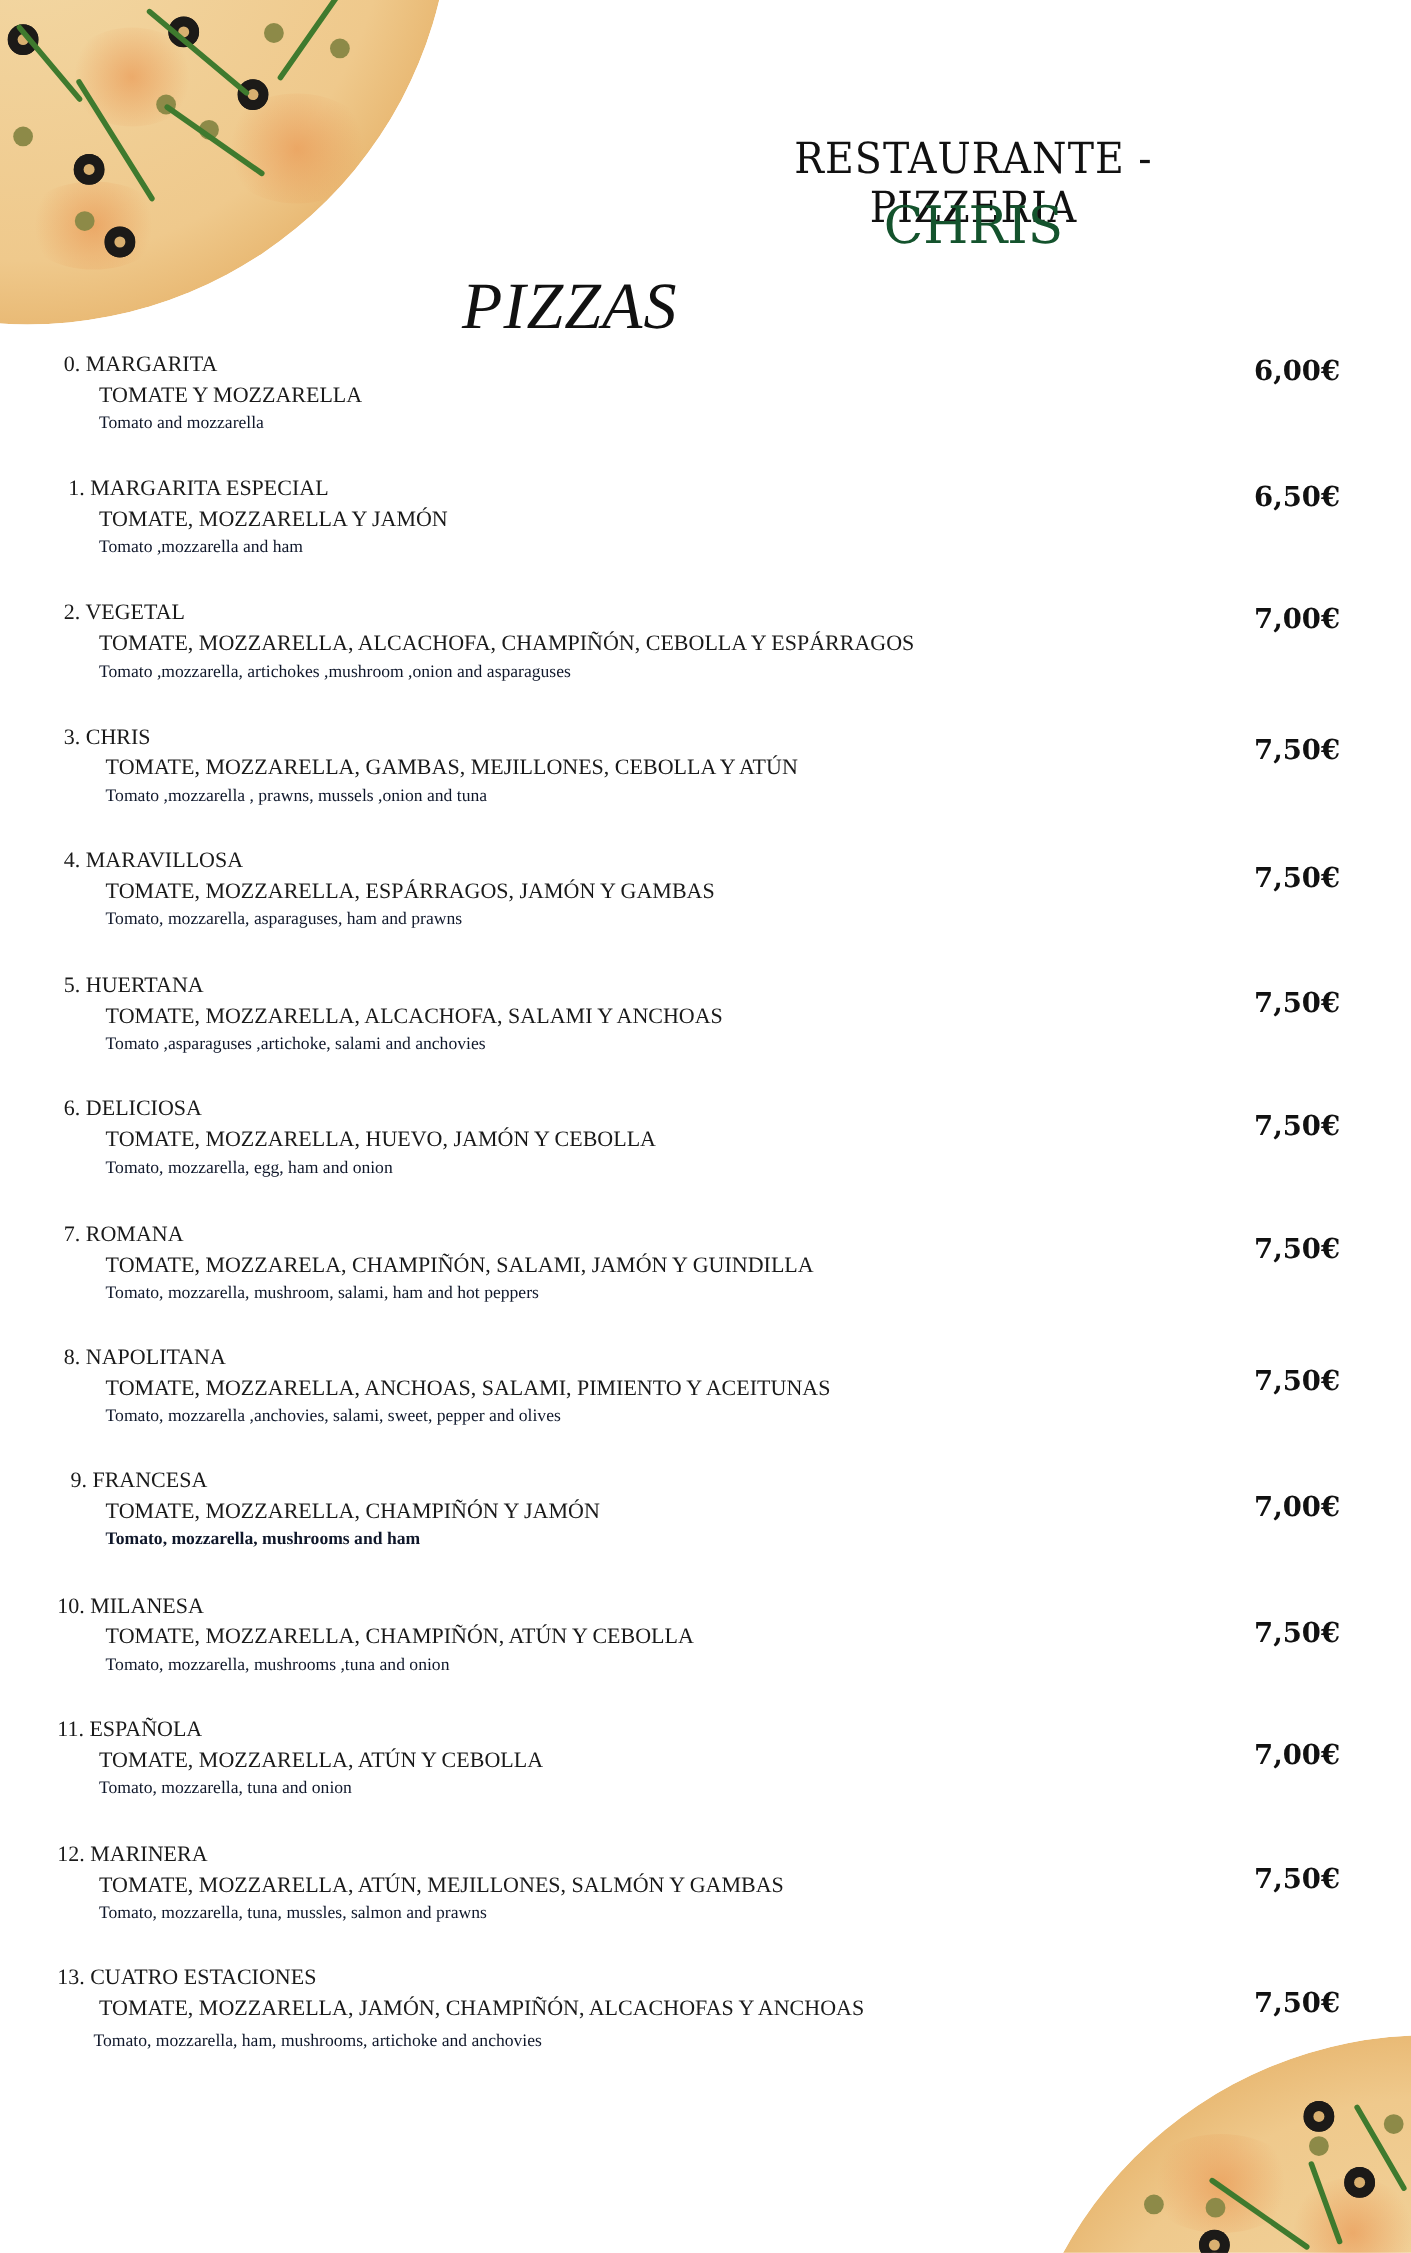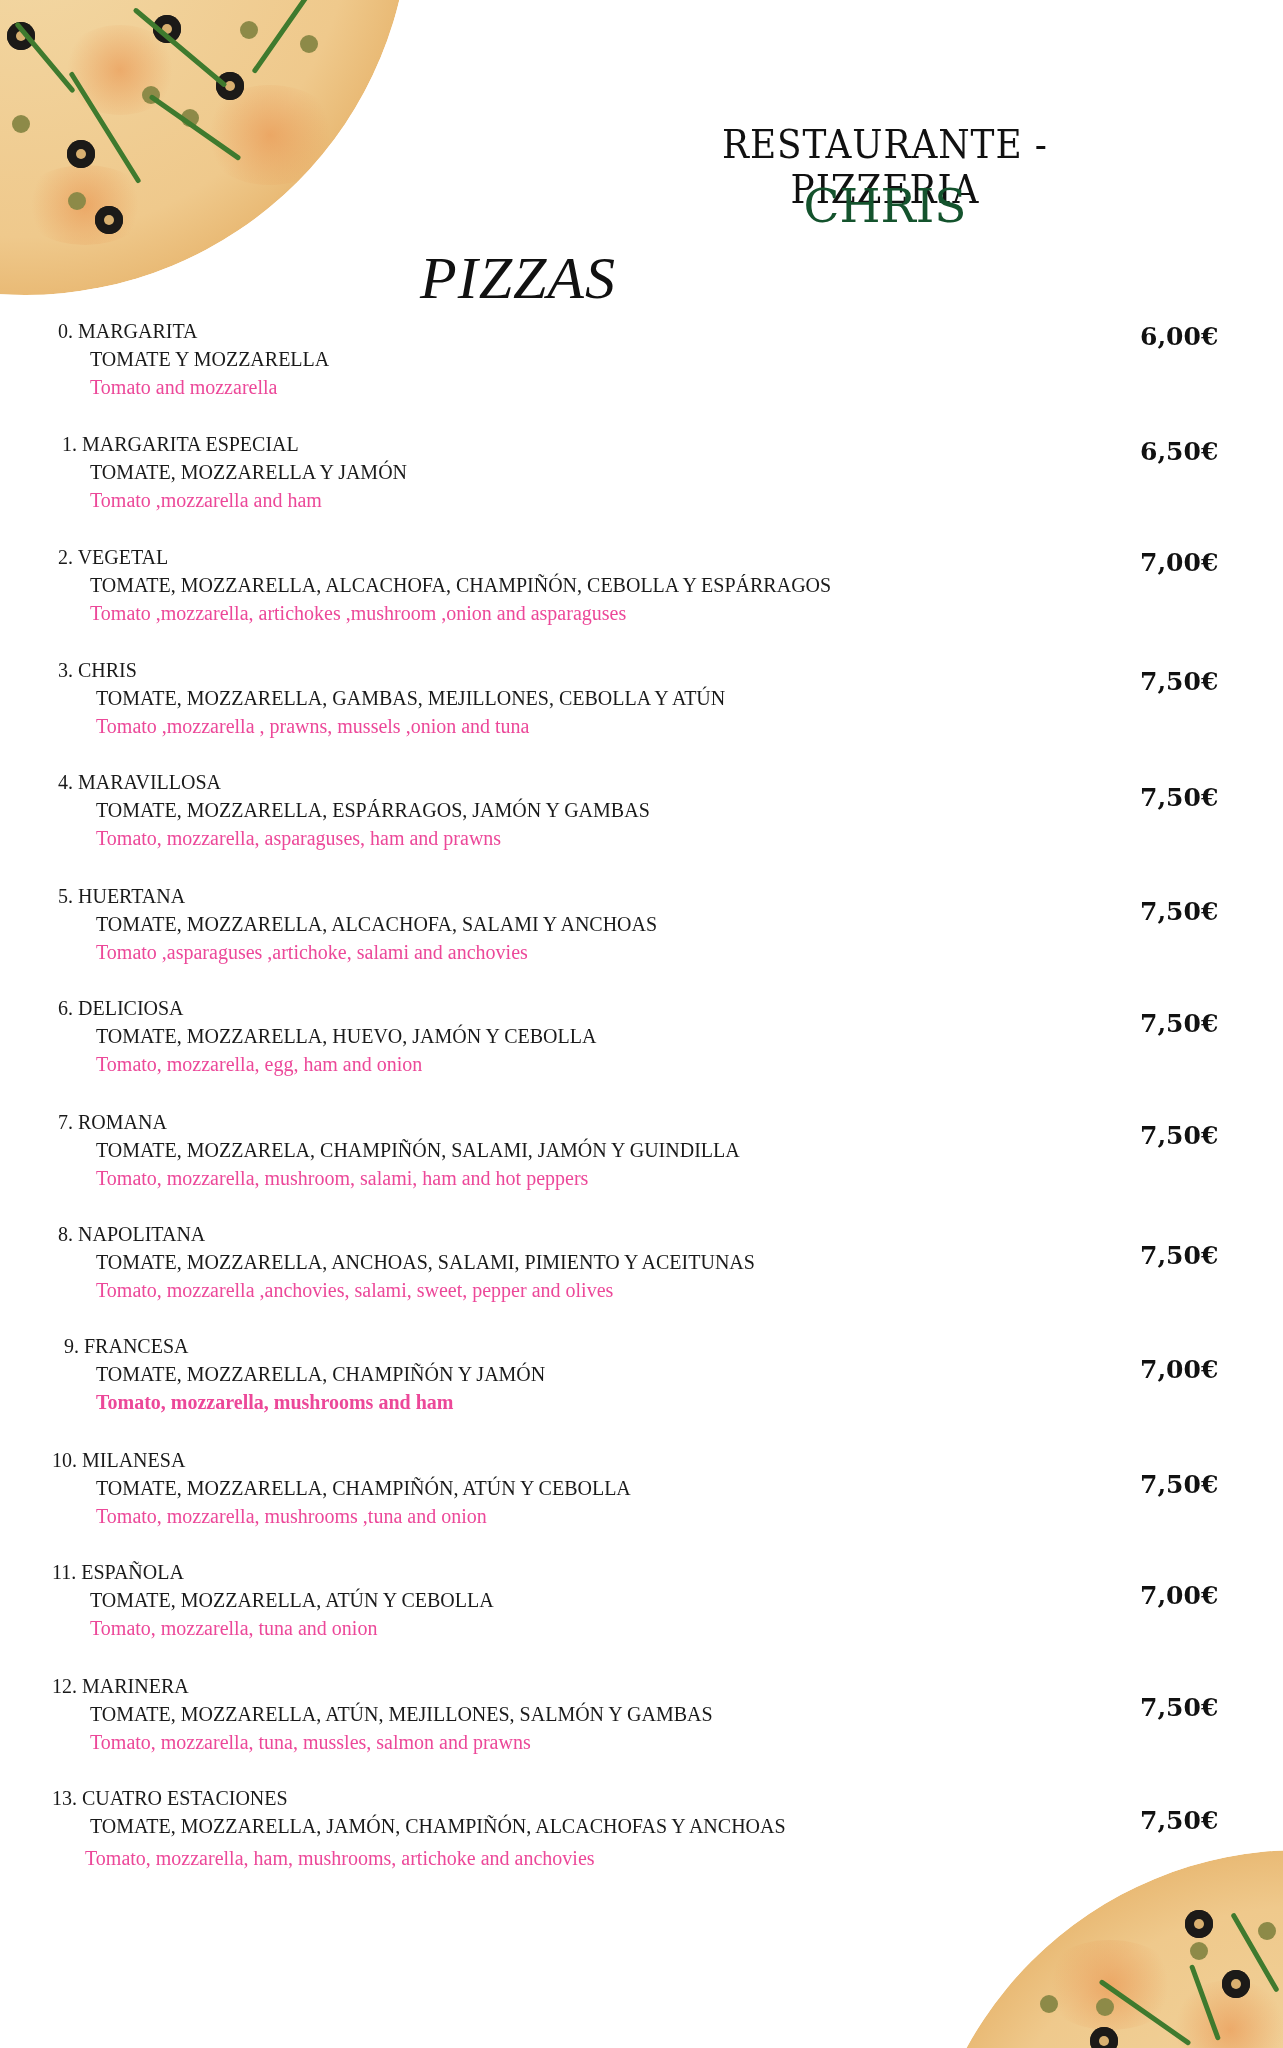--- a/index.html
+++ b/index.html
@@ -16,21 +16,21 @@
   .caper { width:18px; height:18px; background:#8d8a48; }
   .arugula { position:absolute; height:5px; background:#3f7a2e; border-radius:3px; }
 
   .header-title { position:absolute; left:600px; width:570px; top:122px; text-align:center; font-family:"DejaVu Serif", serif; font-size:39px; letter-spacing:1px; color:#111; transform:scaleX(0.92); }
   .header-name { position:absolute; left:600px; width:570px; top:178px; text-align:center; font-family:"DejaVu Serif", serif; font-size:47px; color:#14532d; }
   .section-title { position:absolute; left:420px; top:244px; font-family:"Liberation Serif", serif; font-style:italic; font-size:60px; letter-spacing:1px; color:#111; }
 
   .item { position:absolute; left:0; width:1283px; }
   .item-name { position:absolute; white-space:nowrap; font-size:20px; color:#1a1a1a; }
   .item-ing { position:absolute; white-space:nowrap; font-size:20px; color:#1a1a1a; }
-  .item-en { position:absolute; white-space:nowrap; font-size:20px; color:#ec4899; }
+  .item-en { position:absolute; white-space:nowrap; font-size:16px; color:#0f172a; }
   .price { position:absolute; left:1140px; white-space:nowrap; font-family:"DejaVu Serif", serif; font-weight:bold; font-size:25px; color:#111; }
 </style>
 </head>
 <body>
 
 <div class="pizza pizza-tl">
   <div class="crust"></div>
   <div class="topping cheese" style="left:420px;top:500px;width:120px;height:90px;"></div>
   <div class="topping cheese" style="left:560px;top:560px;width:140px;height:100px;"></div>
   <div class="topping cheese" style="left:380px;top:640px;width:130px;height:80px;"></div>

